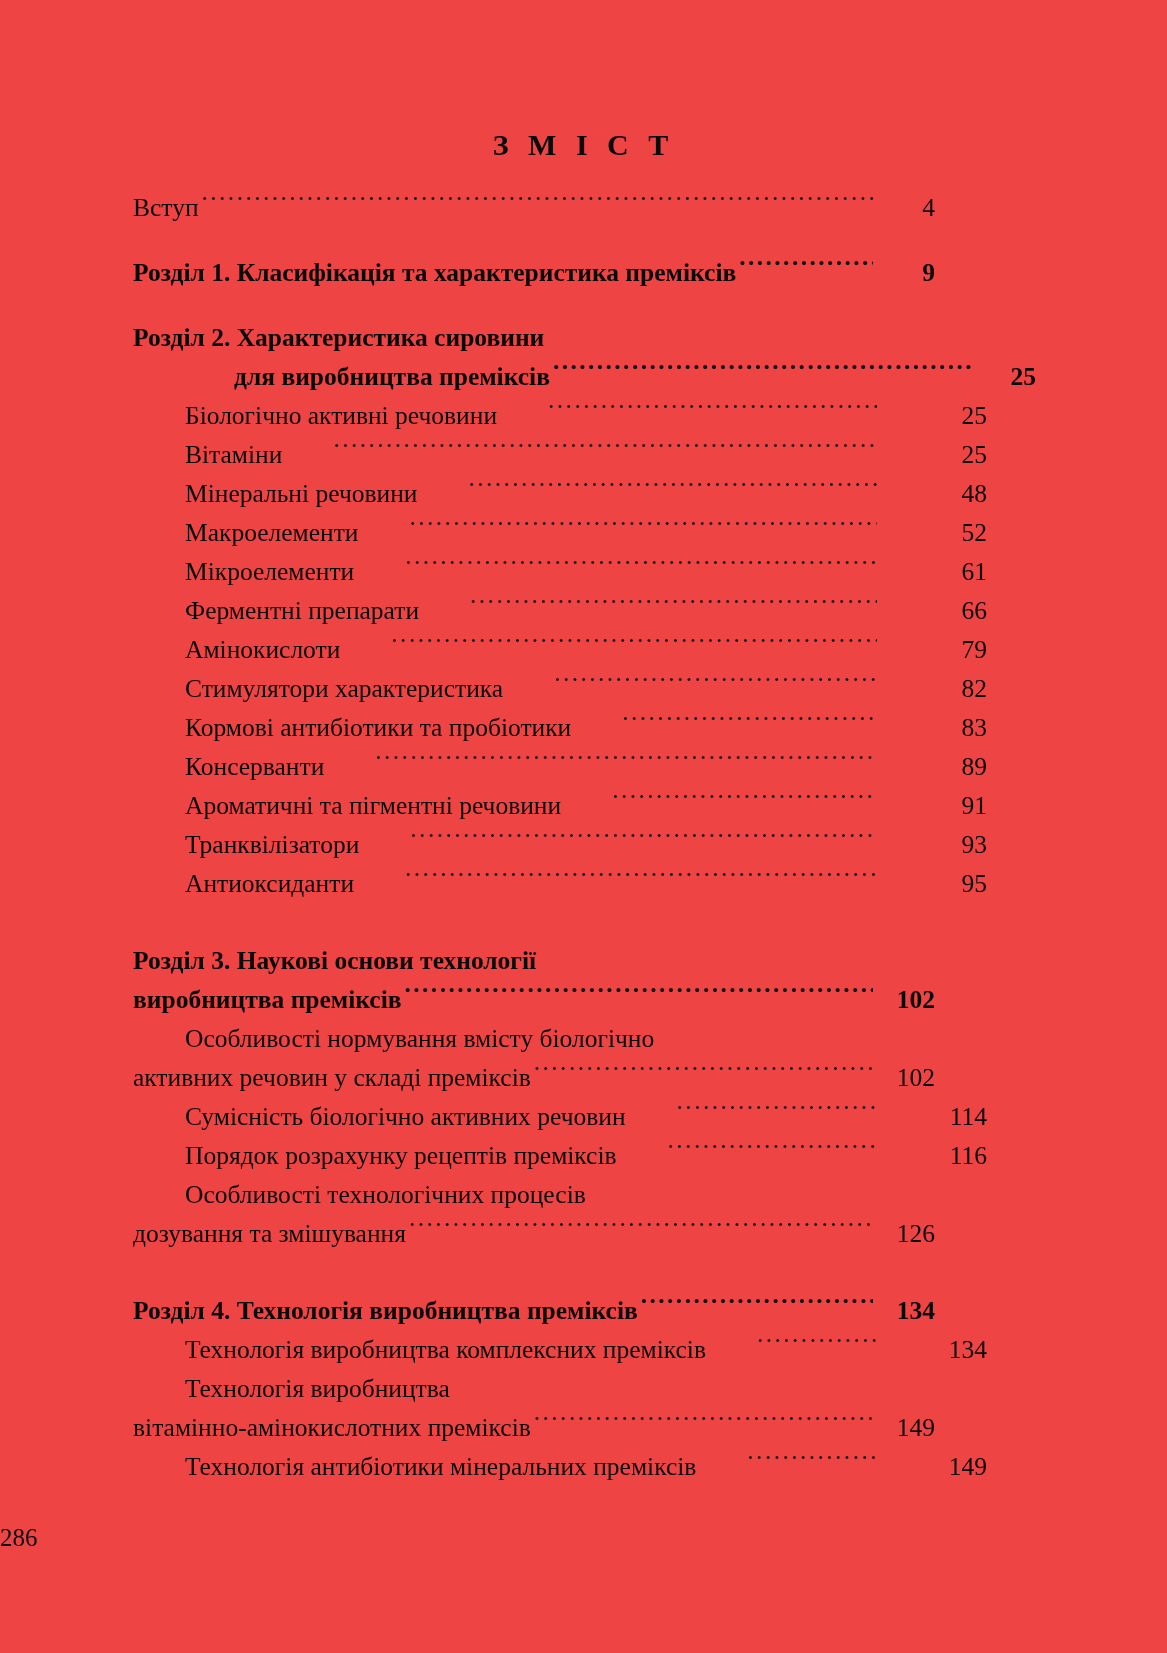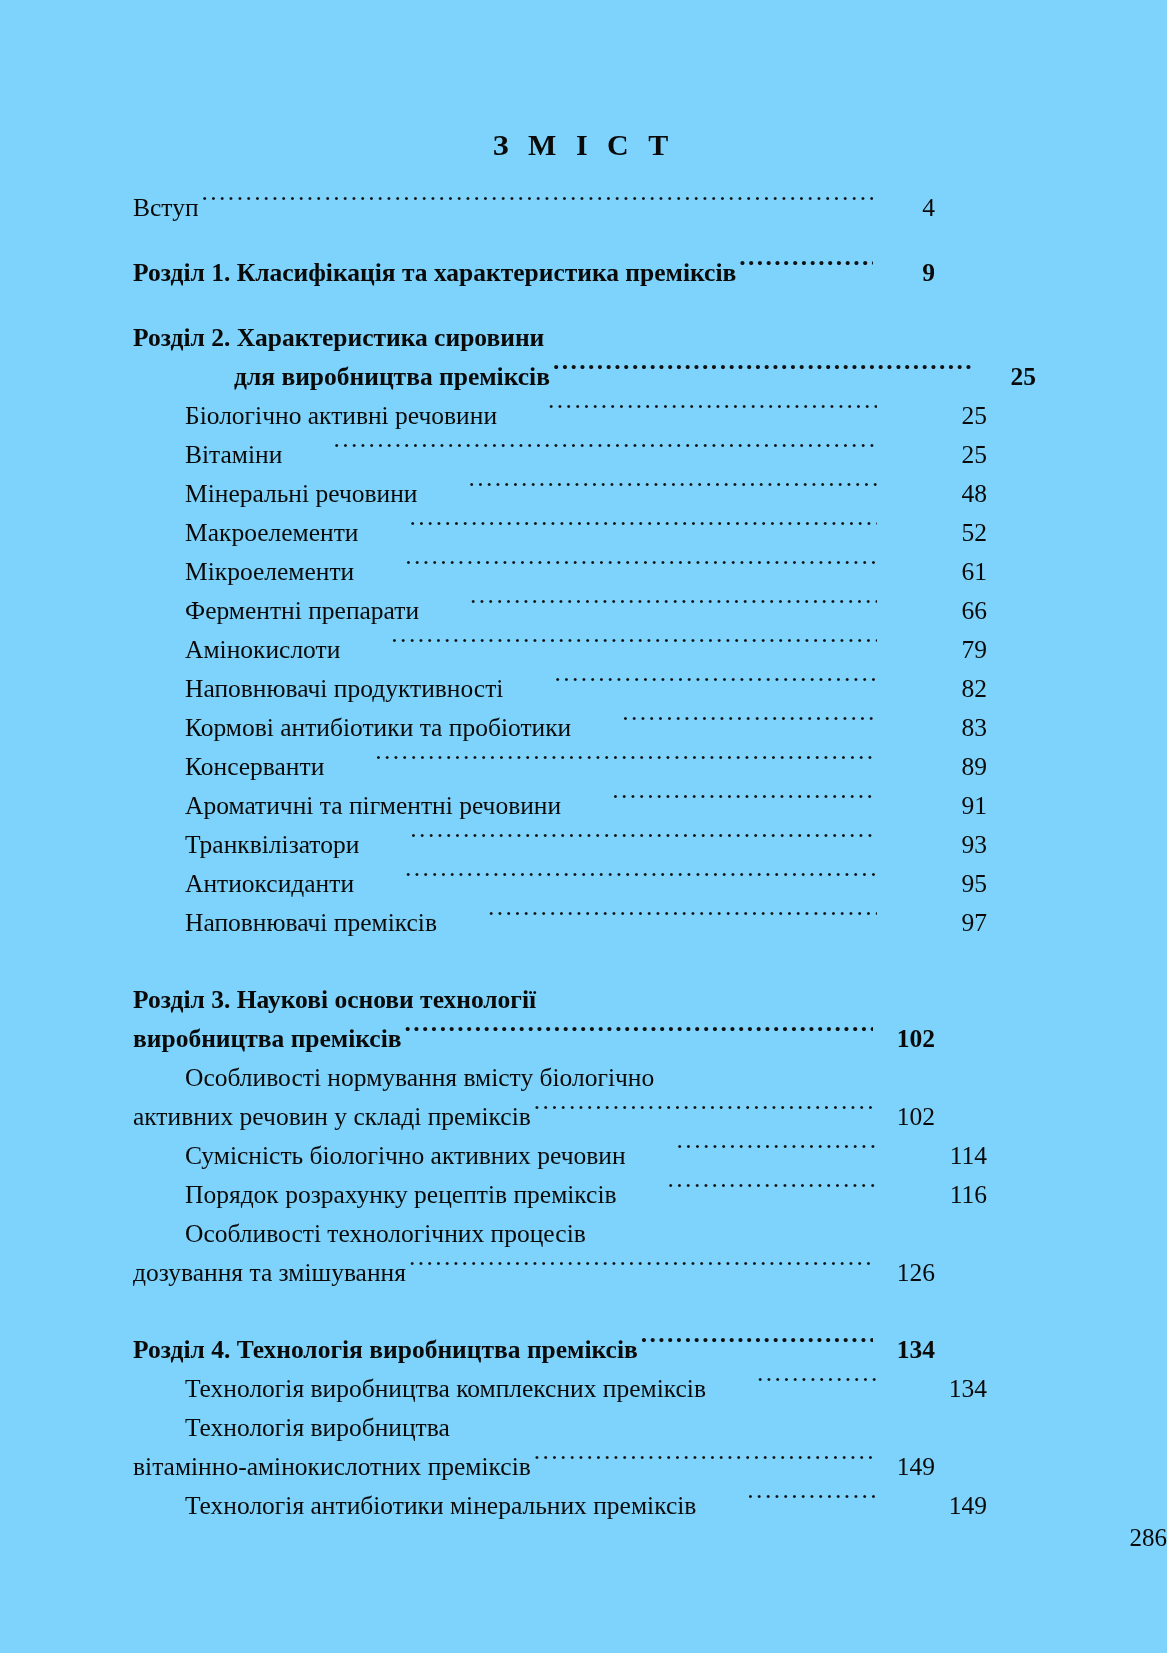--- a/index.html
+++ b/index.html
@@ -14,21 +14,21 @@
     font-family: "Liberation Serif", "DejaVu Serif", serif;
     color: #0a0a0a;
     overflow: hidden;
   }
 
   .page {
     position: absolute;
     left: 0; top: 0;
     width: 1167px;
     height: 1653px;
-    background: #7dd3fc;
+    background: #ef4444;
   }
 
   
   .toc-title {
     position: absolute;
     left: 0;
     top: 128px;
     width: 1167px;
     text-align: center;
     font-size: 30px;
@@ -94,21 +94,21 @@
   .entry.no-leader { display: block; }
   .gap-md { height: 26px; }
   .gap-lg { height: 38px; }
 
   
   .folio {
     position: absolute;
     left: 0;
     top: 1524px;
     width: 1167px;
-    text-align: right;
+    text-align: left;
     font-size: 25px;
     font-family: Liberation Serif, serif;
   }
 </style>
 </head>
 <body>
 
 <div class="page">
 
   <div class="toc-title">З М І С Т</div>
@@ -161,21 +161,21 @@
         <span class="label">Ферментні препарати</span>
         <span class="leader"></span>
         <span class="page-num">66</span>
       </div>
       <div class="entry lvl-1">
         <span class="label">Амінокислоти</span>
         <span class="leader"></span>
         <span class="page-num">79</span>
       </div>
       <div class="entry lvl-1">
-        <span class="label">Наповнювачі продуктивності</span>
+        <span class="label">Стимулятори характеристика</span>
         <span class="leader"></span>
         <span class="page-num">82</span>
       </div>
       <div class="entry lvl-1">
         <span class="label">Кормові антибіотики та пробіотики</span>
         <span class="leader"></span>
         <span class="page-num">83</span>
       </div>
       <div class="entry lvl-1">
         <span class="label">Консерванти</span>
@@ -189,25 +189,20 @@
       </div>
       <div class="entry lvl-1">
         <span class="label">Транквілізатори</span>
         <span class="leader"></span>
         <span class="page-num">93</span>
       </div>
       <div class="entry lvl-1">
         <span class="label">Антиоксиданти</span>
         <span class="leader"></span>
         <span class="page-num">95</span>
-      </div>
-      <div class="entry lvl-1">
-        <span class="label">Наповнювачі преміксів</span>
-        <span class="leader"></span>
-        <span class="page-num">97</span>
       </div>
       <div class="gap-lg"></div>
       <div class="entry lvl-0 bold no-leader"><span class="label">Розділ 3. Наукові основи технології</span></div>
       <div class="entry lvl-0 bold">
         <span class="label">виробництва преміксів</span>
         <span class="leader"></span>
         <span class="page-num">102</span>
       </div>
       <div class="entry lvl-1 no-leader"><span class="label">Особливості нормування вмісту біологічно</span></div>
       <div class="entry lvl-0">

